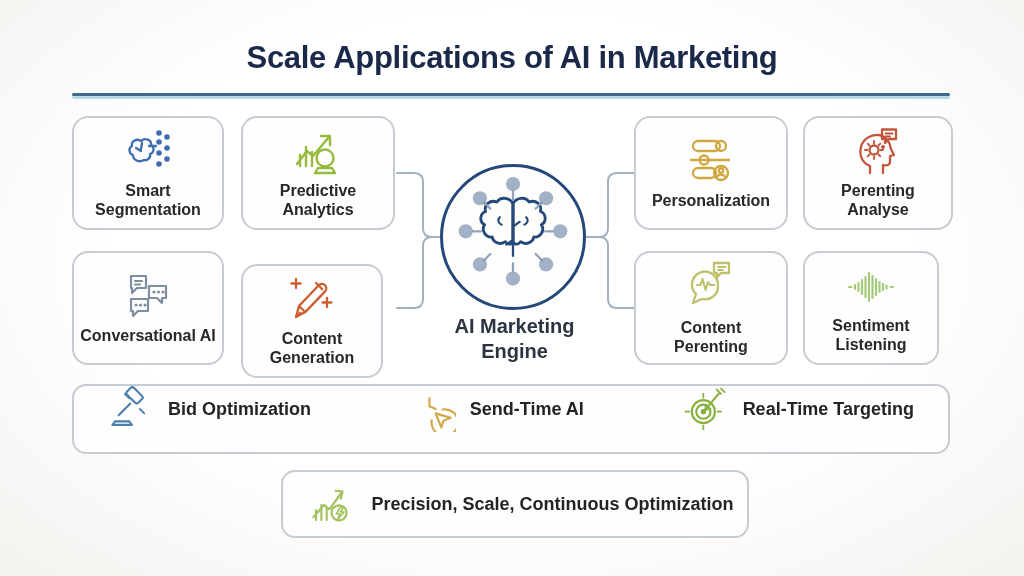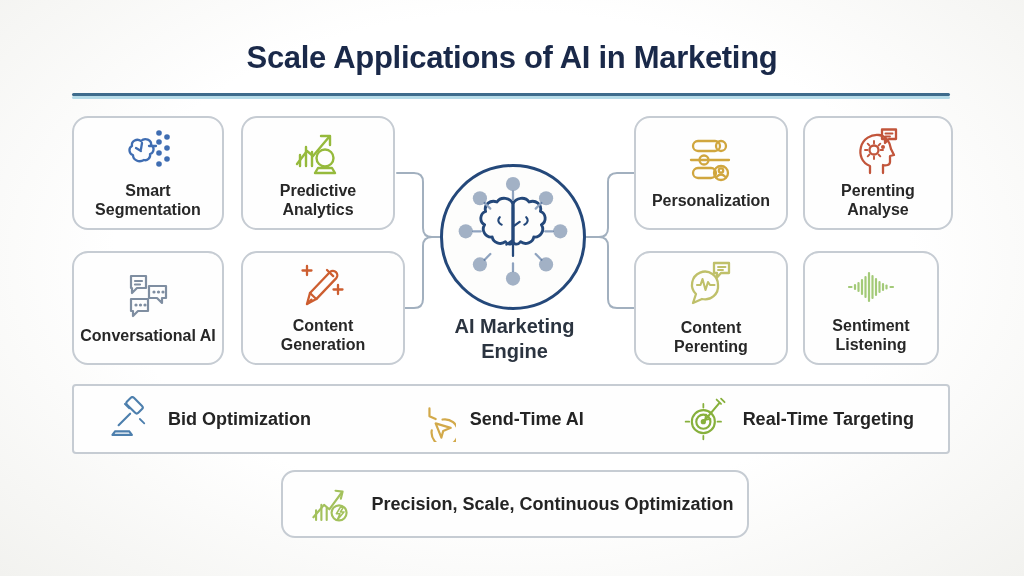--- a/index.html
+++ b/index.html
@@ -36,22 +36,22 @@
     border:3.5px solid #24487a; border-radius:50%; background:#fdfdfc; z-index:2;
     display:flex; align-items:center; justify-content:center;
   }
   .center-label {
     position:absolute; left:427px; top:314px; width:175px;
     text-align:center; font-size:20px; font-weight:700; line-height:1.25;
     color:#2b3440; z-index:2;
   }
   .bottom-strip {
     position:absolute; left:72px; top:384px; width:878px; height:70px;
-    background:#fefefe; border:2px solid #c6ccd3; border-radius:4px;
-    display:flex; align-items:center; justify-content:space-between;
+    background:#fefefe; border:2px solid #c6ccd3; border-radius:14px;
+    display:flex; align-items:flex-start; justify-content:space-between;
     padding:0 34px; z-index:2;
   }
   .strip-item { display:flex; align-items:center; gap:14px; }
   .strip-label { font-size:18px; font-weight:700; color:#242424; }
   .footer-box {
     position:absolute; left:281px; top:470px; width:468px; height:68px;
     background:#fefefe; border:2px solid #c6ccd3; border-radius:14px;
     display:flex; align-items:center; justify-content:center; gap:16px; z-index:2;padding-left:13px;
   }
 </style>
@@ -120,21 +120,21 @@
         <g fill="currentColor" stroke="none">
           <circle cx="14" cy="34" r="1.6"></circle>
             <circle cx="18.5" cy="34" r="1.6"></circle>
             <circle cx="23" cy="34" r="1.6"></circle>
         </g>
       </svg>
     </span>
     <div class="app-label">Conversational AI</div>
   </div>
 
-  <div class="app-box" style="left:241px;top:251px;width:164px;">
+  <div class="app-box" style="left:241px;top:264px;width:142px;">
     <span class="icon" style="color: rgb(205, 94, 48);">
       <svg width="52" height="52" viewBox="0 0 52 52" fill="none" stroke="currentColor" stroke-width="2.3" stroke-linecap="round" stroke-linejoin="round">
         <path d="M10,43 l3,-11 l20,-21 a4.4,4.4 0 0 1 6.3,6.1 l-20,21 z"></path>
         <path d="M30,9 l6.2,6.1 M13,32 l6.2,6"></path>
         <path d="M10,43 l4.5,-4.4"></path>
         <path d="M10,5 v9 M5.5,9.5 h9"></path>
         <path d="M41,24 v9 M36.5,28.5 h9"></path>
       </svg>
     </span>
     <div class="app-label">Content Generation</div>

